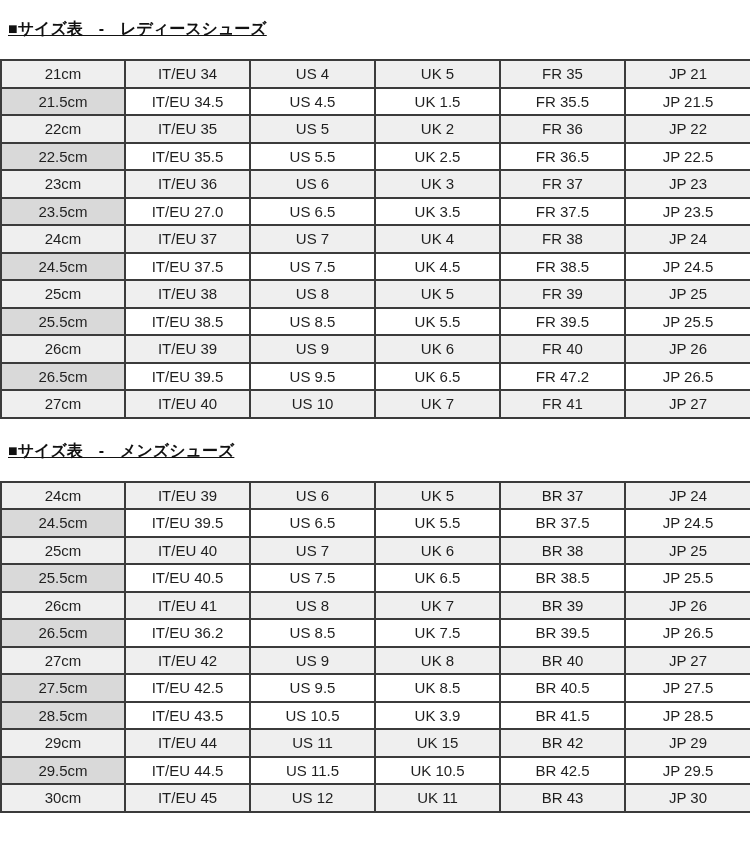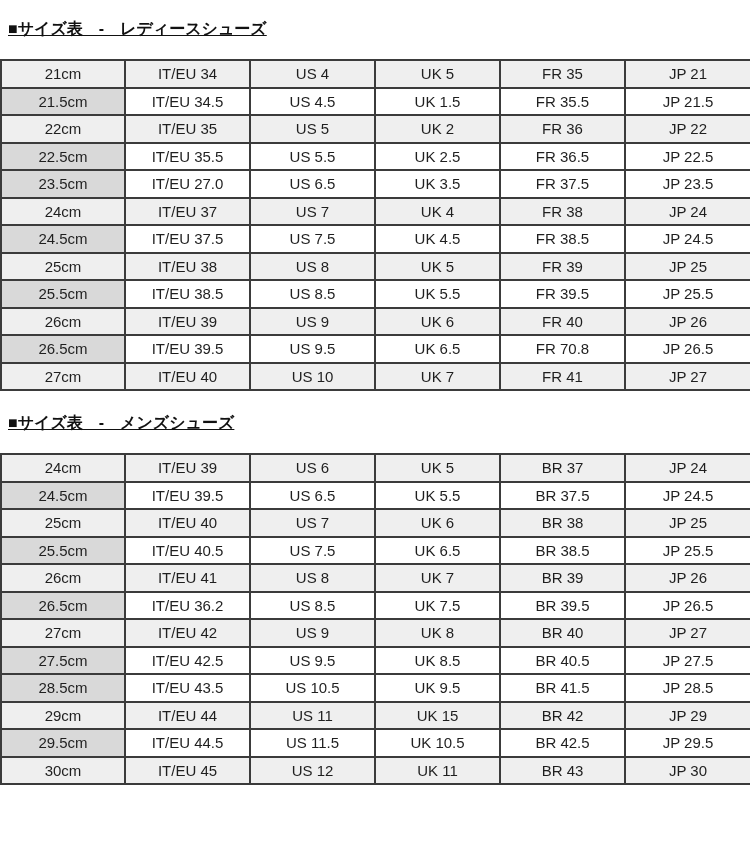--- a/index.html
+++ b/index.html
@@ -102,20 +102,28 @@
             <td>JP 22</td>
           </tr>
           <tr class="row-even">
             <td class="col-cm">22.5cm</td>
             <td>IT/EU 35.5</td>
             <td>US 5.5</td>
             <td>UK 2.5</td>
             <td>FR 36.5</td>
             <td>JP 22.5</td>
           </tr>
+          <tr class="row-odd">
+            <td class="col-cm">23cm</td>
+            <td>IT/EU 36</td>
+            <td>US 6</td>
+            <td>UK 3</td>
+            <td>FR 37</td>
+            <td>JP 23</td>
+          </tr>
           <tr class="row-even">
             <td class="col-cm">23.5cm</td>
             <td>IT/EU 27.0</td>
             <td>US 6.5</td>
             <td>UK 3.5</td>
             <td>FR 37.5</td>
             <td>JP 23.5</td>
           </tr>
           <tr class="row-odd">
             <td class="col-cm">24cm</td>
@@ -155,21 +163,21 @@
             <td>US 9</td>
             <td>UK 6</td>
             <td>FR 40</td>
             <td>JP 26</td>
           </tr>
           <tr class="row-even">
             <td class="col-cm">26.5cm</td>
             <td>IT/EU 39.5</td>
             <td>US 9.5</td>
             <td>UK 6.5</td>
-            <td>FR 70.8</td>
+            <td>FR 47.2</td>
             <td>JP 26.5</td>
           </tr>
           <tr class="row-odd">
             <td class="col-cm">27cm</td>
             <td>IT/EU 40</td>
             <td>US 10</td>
             <td>UK 7</td>
             <td>FR 41</td>
             <td>JP 27</td>
           </tr>
@@ -250,21 +258,21 @@
             <td>IT/EU 42.5</td>
             <td>US 9.5</td>
             <td>UK 8.5</td>
             <td>BR 40.5</td>
             <td>JP 27.5</td>
           </tr>
           <tr class="row-even">
             <td class="col-cm">28.5cm</td>
             <td>IT/EU 43.5</td>
             <td>US 10.5</td>
-            <td>UK 9.5</td>
+            <td>UK 3.9</td>
             <td>BR 41.5</td>
             <td>JP 28.5</td>
           </tr>
           <tr class="row-odd">
             <td class="col-cm">29cm</td>
             <td>IT/EU 44</td>
             <td>US 11</td>
             <td>UK 15</td>
             <td>BR 42</td>
             <td>JP 29</td>

